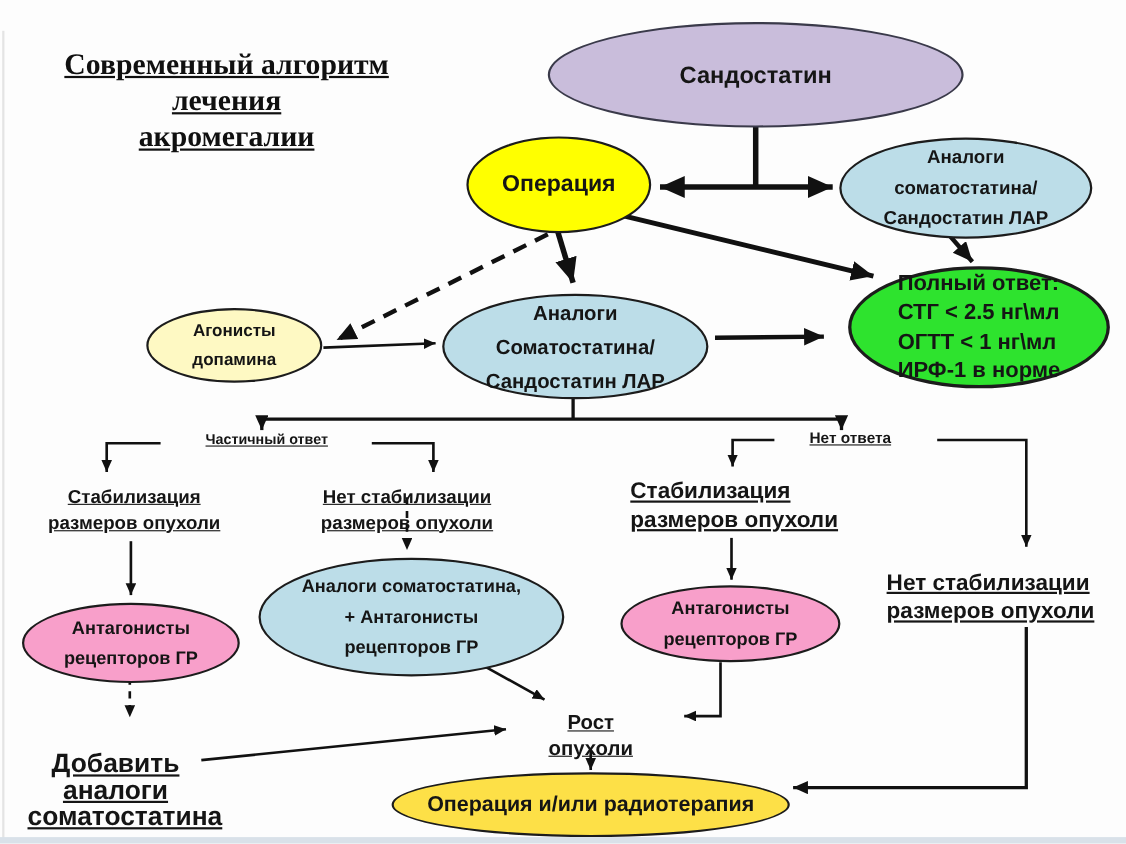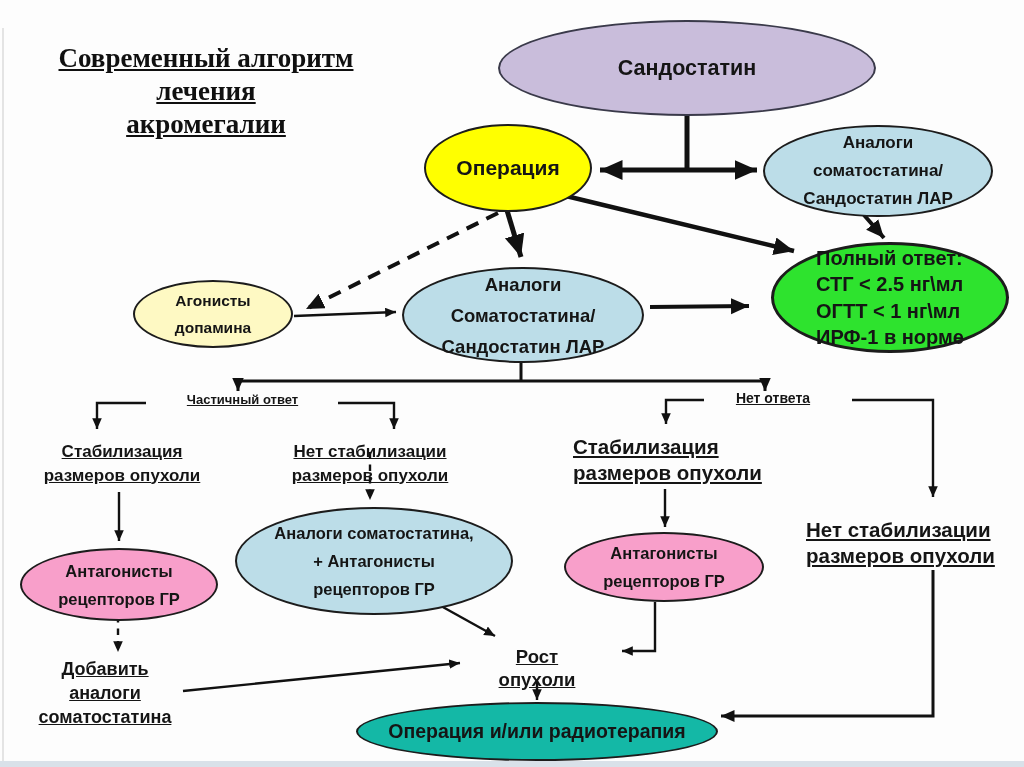--- a/index.html
+++ b/index.html
@@ -128,38 +128,38 @@
   <span class="txt">Аналоги соматостатина,
 + Антагонисты
 рецепторов ГР</span>
 </div>
 
 <div class="node" style="left: 564px; top: 532px; width: 200px; height: 70px; font-size: 16.5px; line-height: 28px; background: rgb(248, 159, 202);">
   <span class="txt">Антагонисты
 рецепторов ГР</span>
 </div>
 
-<div class="node" style="left: 356px; top: 702px; width: 362px; height: 59px; font-size: 19.5px; border-width: 2.5px; background: #14b8a6;">
+<div class="node" style="left: 356px; top: 702px; width: 362px; height: 59px; font-size: 19.5px; border-width: 2.5px; background: #fde047;">
   <span class="txt">Операция и/или радиотерапия</span>
 </div>
 
 <div class="lbl" style="left:145px;top:392px;width:195px;font-size:13px;">Частичный ответ</div>
 
 <div class="lbl" style="left:708px;top:390px;width:130px;font-size:14px;">Нет ответа</div>
 
 <div class="lbl" style="left:22px;top:440px;width:200px;font-size:17px;line-height:23.5px;">Стабилизация
 размеров опухоли</div>
 
 <div class="lbl" style="left:272px;top:440px;width:196px;font-size:17px;line-height:23.5px;">Нет стабилизации
 размеров опухоли</div>
 
 <div class="lbl left" style="left:573px;top:434px;width:250px;font-size:20.5px;line-height:26px;">Стабилизация
 размеров опухоли</div>
 
 <div class="lbl left" style="left:806px;top:517px;width:220px;font-size:20.5px;line-height:26px;">Нет стабилизации
 размеров опухоли</div>
 
-<div class="lbl" style="left:25px;top:657px;width:160px;font-size:18px;line-height:24px;">Добавить
+<div class="lbl" style="left:25px;top:683px;width:160px;font-size:24px;line-height:24px;">Добавить
 аналоги
 соматостатина</div>
 
 <div class="lbl" style="left:487px;top:629px;width:100px;font-size:18.5px;line-height:23px;margin-top:16px;">Рост
 опухоли</div>
 
 </body></html>

